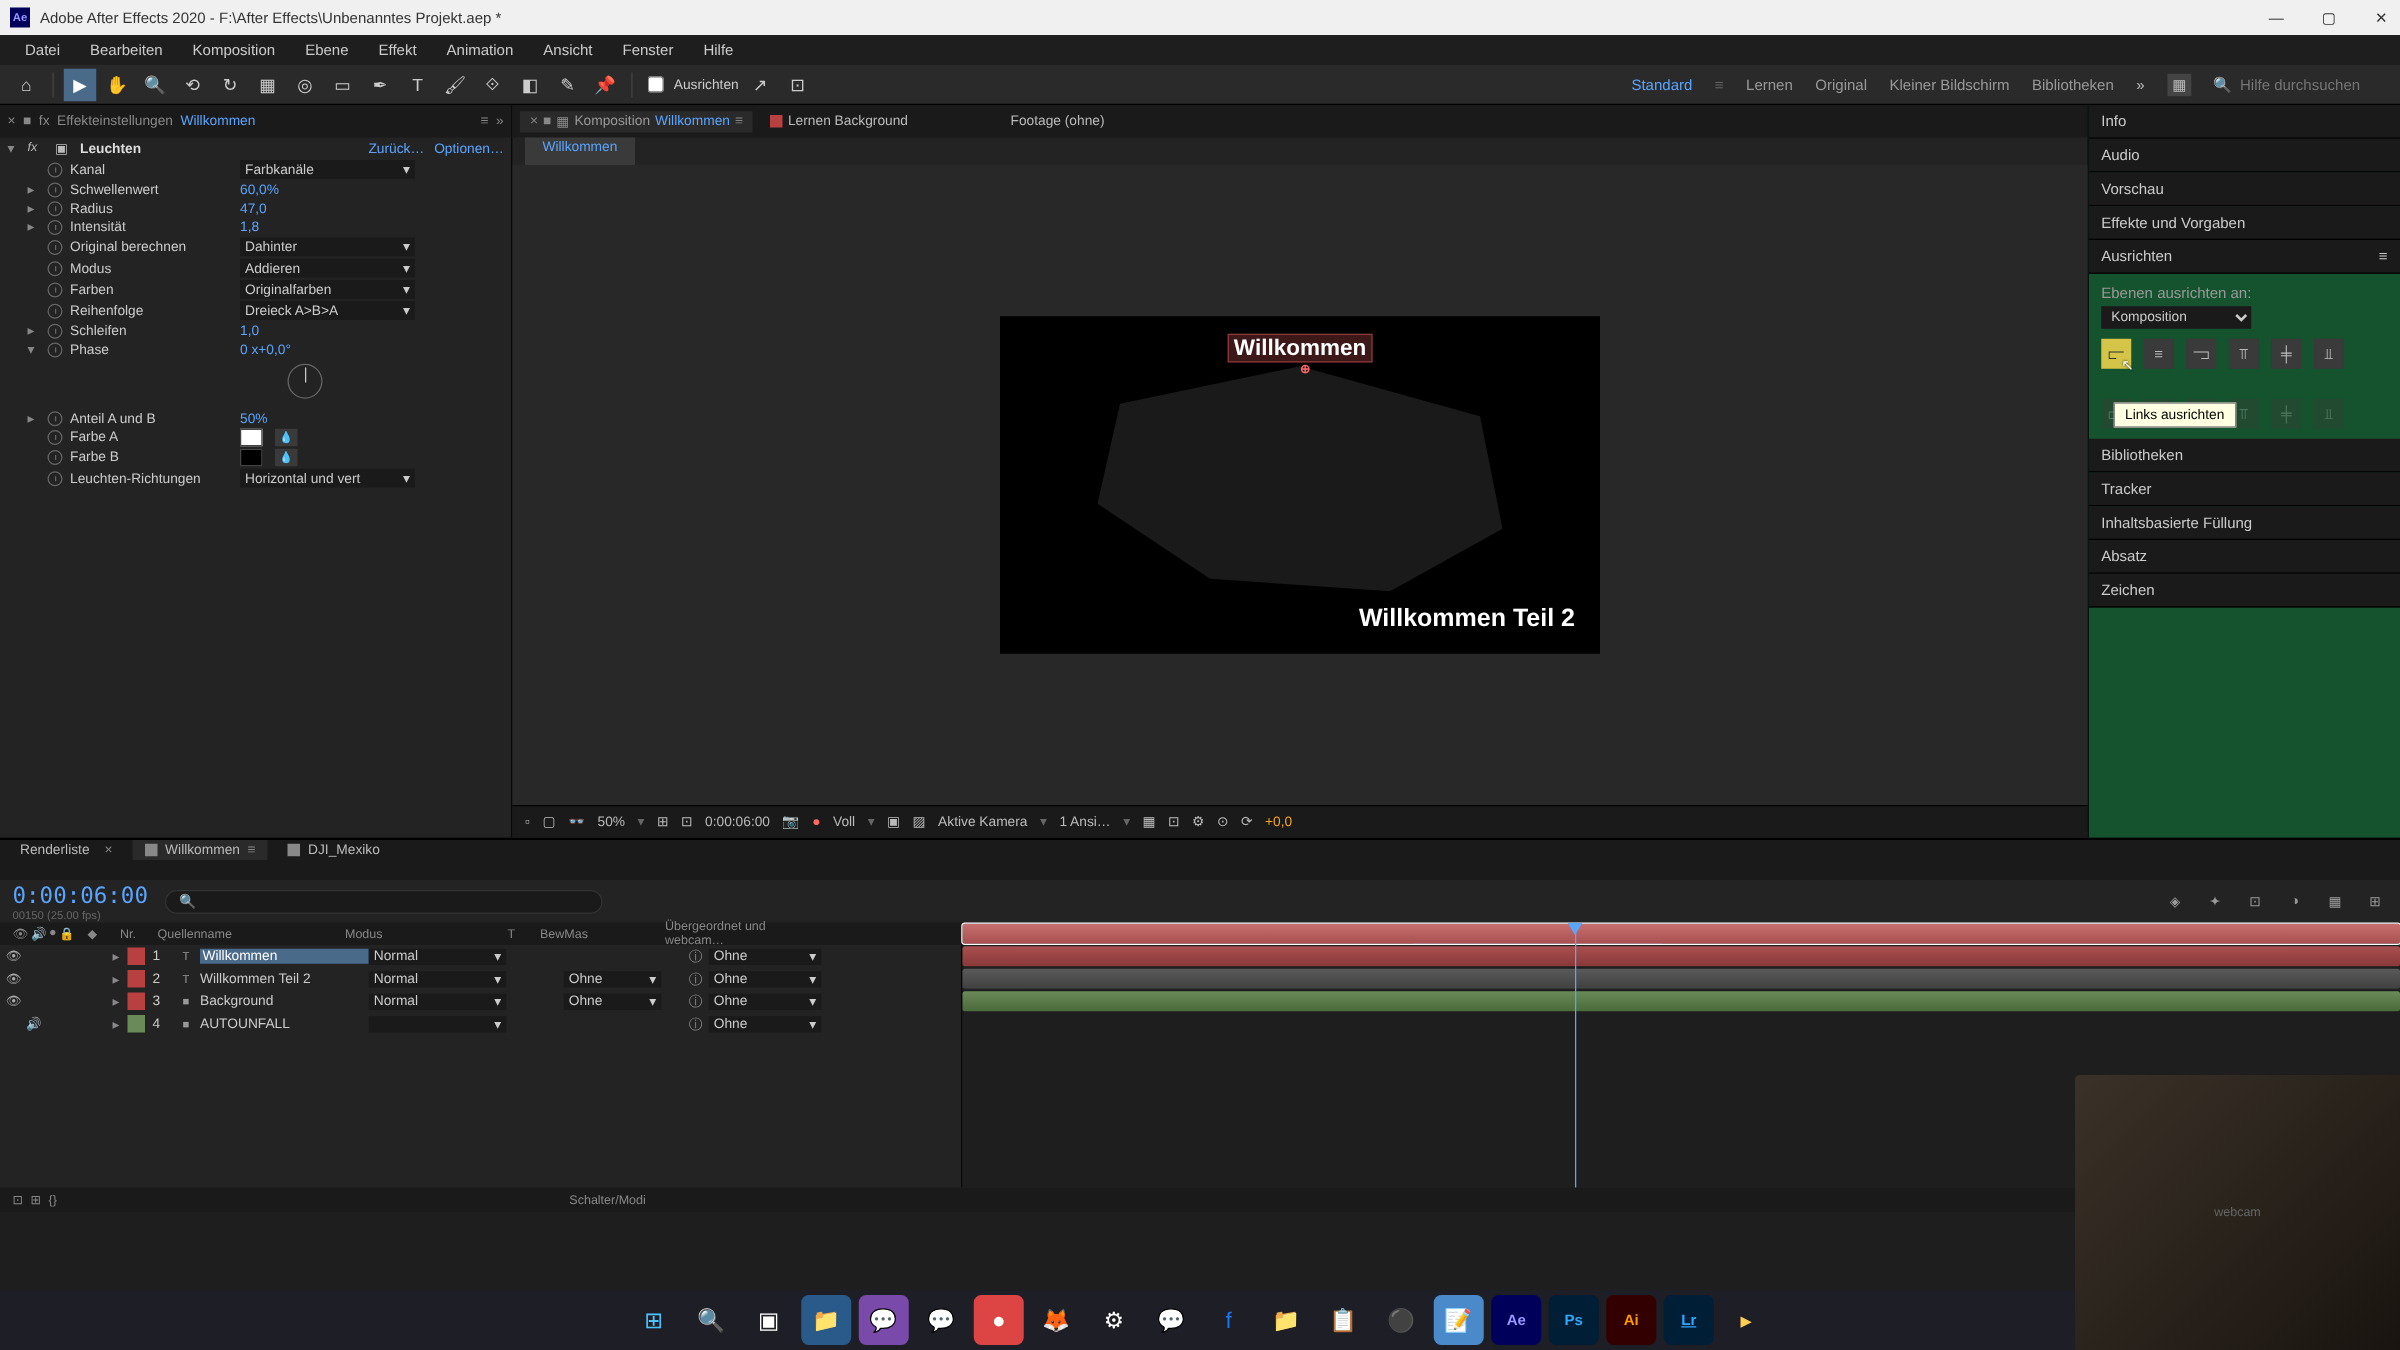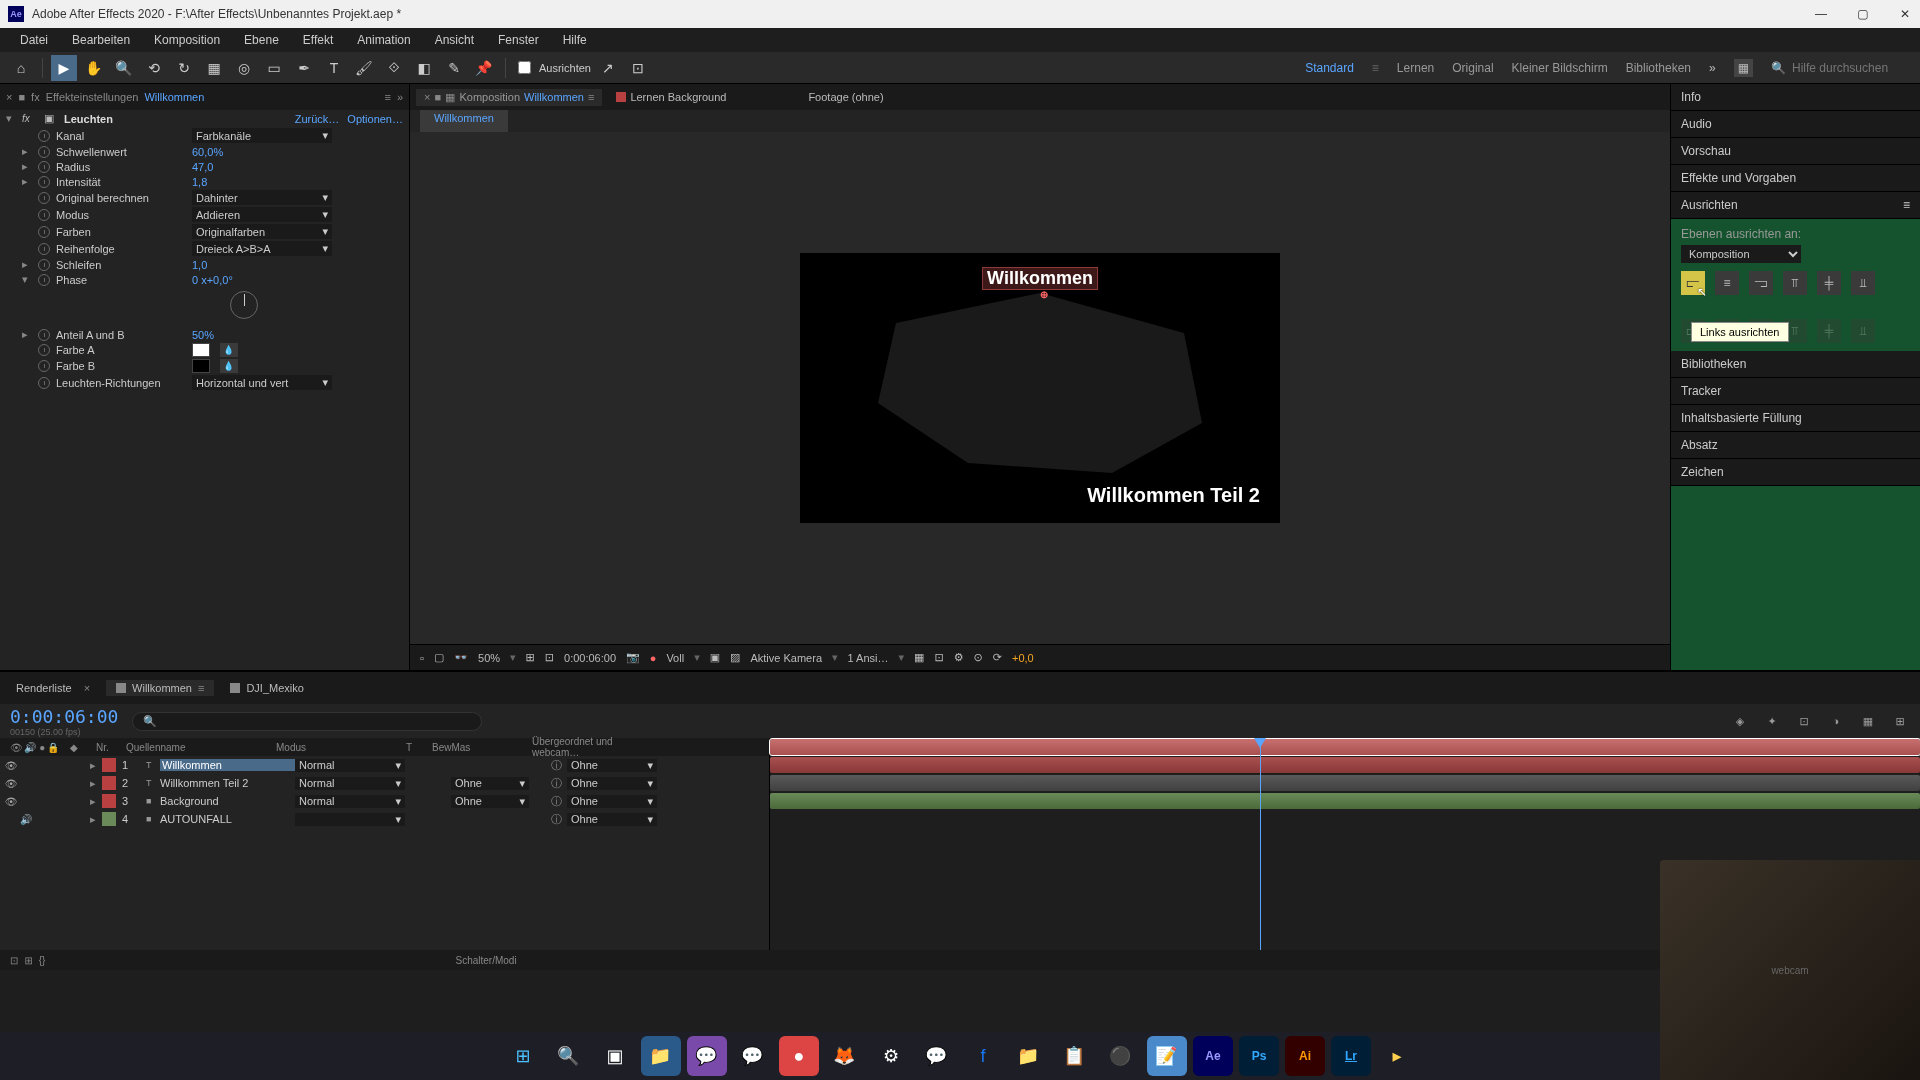--- a/index.html
+++ b/index.html
@@ -77,21 +77,21 @@
 .align-icons { display: flex; gap: 10px; margin-top: 8px; }
 .align-icon { width: 24px; height: 24px; background: #3a3a3a; cursor: pointer; display:flex; align-items:center; justify-content:center; font-size:12px; }
 .align-icon.hl { background: #d4c548; color: #333; position:relative; }
 .cursor-arrow { position:absolute; bottom:-4px; right:-2px; font-size:12px; color:#fff; text-shadow:0 0 2px #000; }
 .tooltip { position: absolute; top: 68px; left: 20px; background: #ffffe1; color: #000; padding: 3px 8px; font-size: 11px; border: 1px solid #888; z-index: 10; margin-top: 35px; }
 .align-icons.disabled .align-icon { opacity: 0.35; cursor: default; }
 .webcam-overlay { position: fixed; bottom: 0; right: 0; width: 260px; height: 220px; background: linear-gradient(135deg,#3a3228,#1a1410); z-index: 100; display:flex; align-items:center; justify-content:center; color:#666; font-size:10px; border-top-left-radius:4px; }
 
 
 .timeline { height: 300px; background: #232323; border-top: 2px solid #000; display: flex; flex-direction: column; }
-.tl-tabs { height: 24px; display: flex; align-items: center; gap: 6px; padding: 16px 6px; font-size: 11px; background: #1a1a1a; }
+.tl-tabs { height: 24px; display: flex; align-items: flex-end; gap: 6px; padding: 16px 6px; font-size: 11px; background: #1a1a1a; }
 .tl-tab { padding: 2px 10px; cursor: pointer; display:flex; align-items:center; gap:6px; }
 .tl-tab.active { background: #2a2a2a; }
 .tl-head { height: 34px; display: flex; align-items: center; padding: 0 10px; gap: 14px; }
 .timecode { color: #5aa5ff; font-size: 18px; font-family: monospace; cursor: pointer; }
 .tl-search { background: #1a1a1a; border: 1px solid #333; border-radius: 10px; padding: 2px 10px; width: 350px; display:flex; align-items:center; gap:6px; }
 .tl-icons-right { margin-left: auto; display: flex; gap: 12px; }
 .tl-icons-right .ti { width: 20px; height: 20px; cursor: pointer; color:#999; display:flex; align-items:center; justify-content:center; }
 .tl-body { flex: 1; display: flex; }
 .tl-left { width: 770px; border-right: 1px solid #000; }
 .tl-cols { height: 18px; display: flex; align-items: center; font-size: 10px; color: #888; background: #1a1a1a; padding-left: 90px; }

